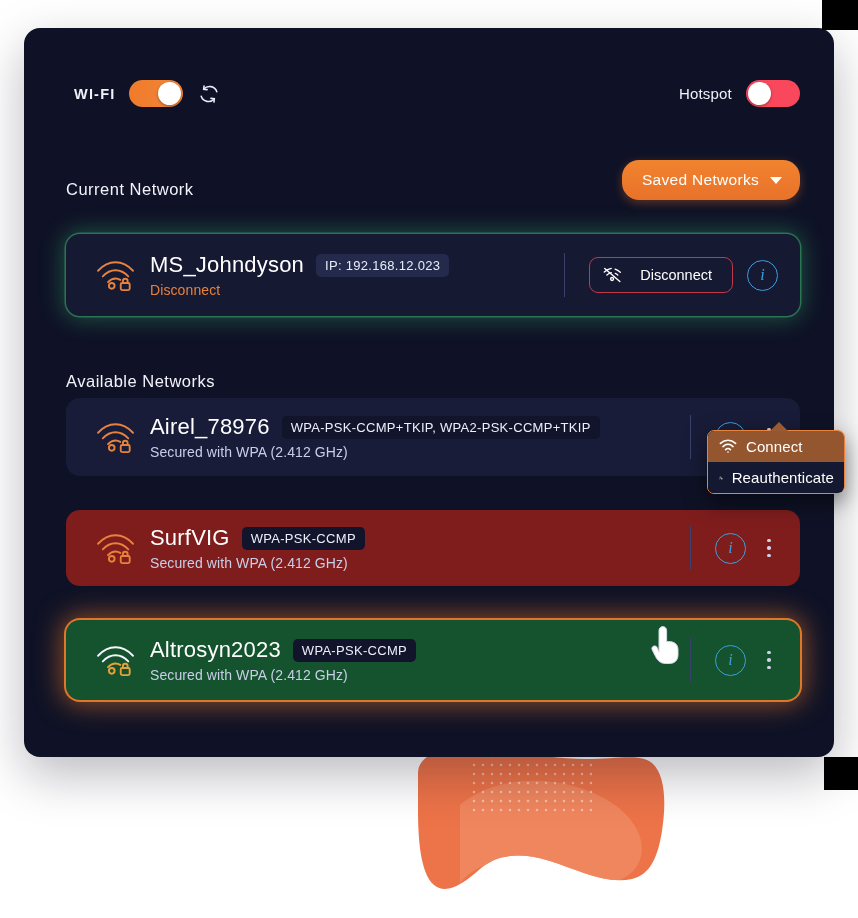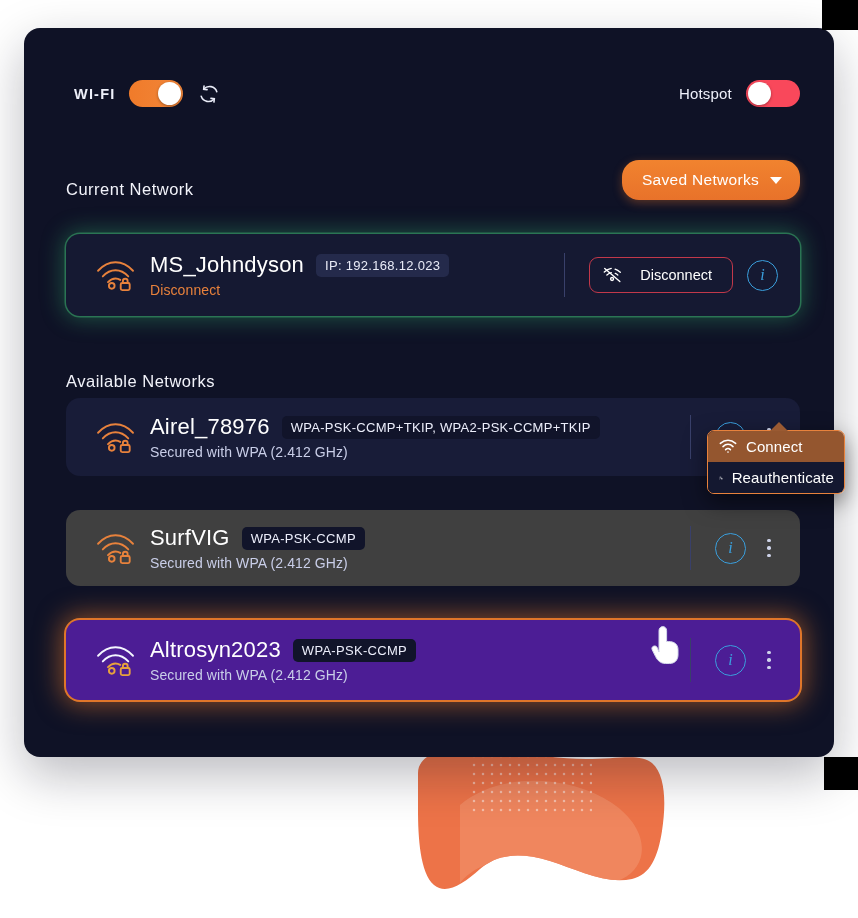--- a/index.html
+++ b/index.html
@@ -174,24 +174,24 @@
     align-items: center;
   }
   .card.current {
     top: 206px;
     height: 82px;
     background: #151932;
     box-shadow: 0 0 0 1.5px rgba(60,170,110,0.55),
                 0 0 22px 3px rgba(46,160,100,0.45);
   }
   .card.row1 { top: 370px; height: 78px; background: #181c38; }
-  .card.row2 { top: 482px; height: 76px; background: #404040; }
+  .card.row2 { top: 482px; height: 76px; background: #7f1d1d; }
   .card.row3 {
     top: 592px; height: 80px;
-    background: #4c1d95;
+    background: #14532d;
     box-shadow: 0 0 0 2px rgba(232,122,42,0.95),
                 0 0 26px 5px rgba(232,122,42,0.55);
   }
 
   .card-icon {
     flex: none;
     width: 52px;
     margin-left: 24px;
     display: flex;
     align-items: center;

